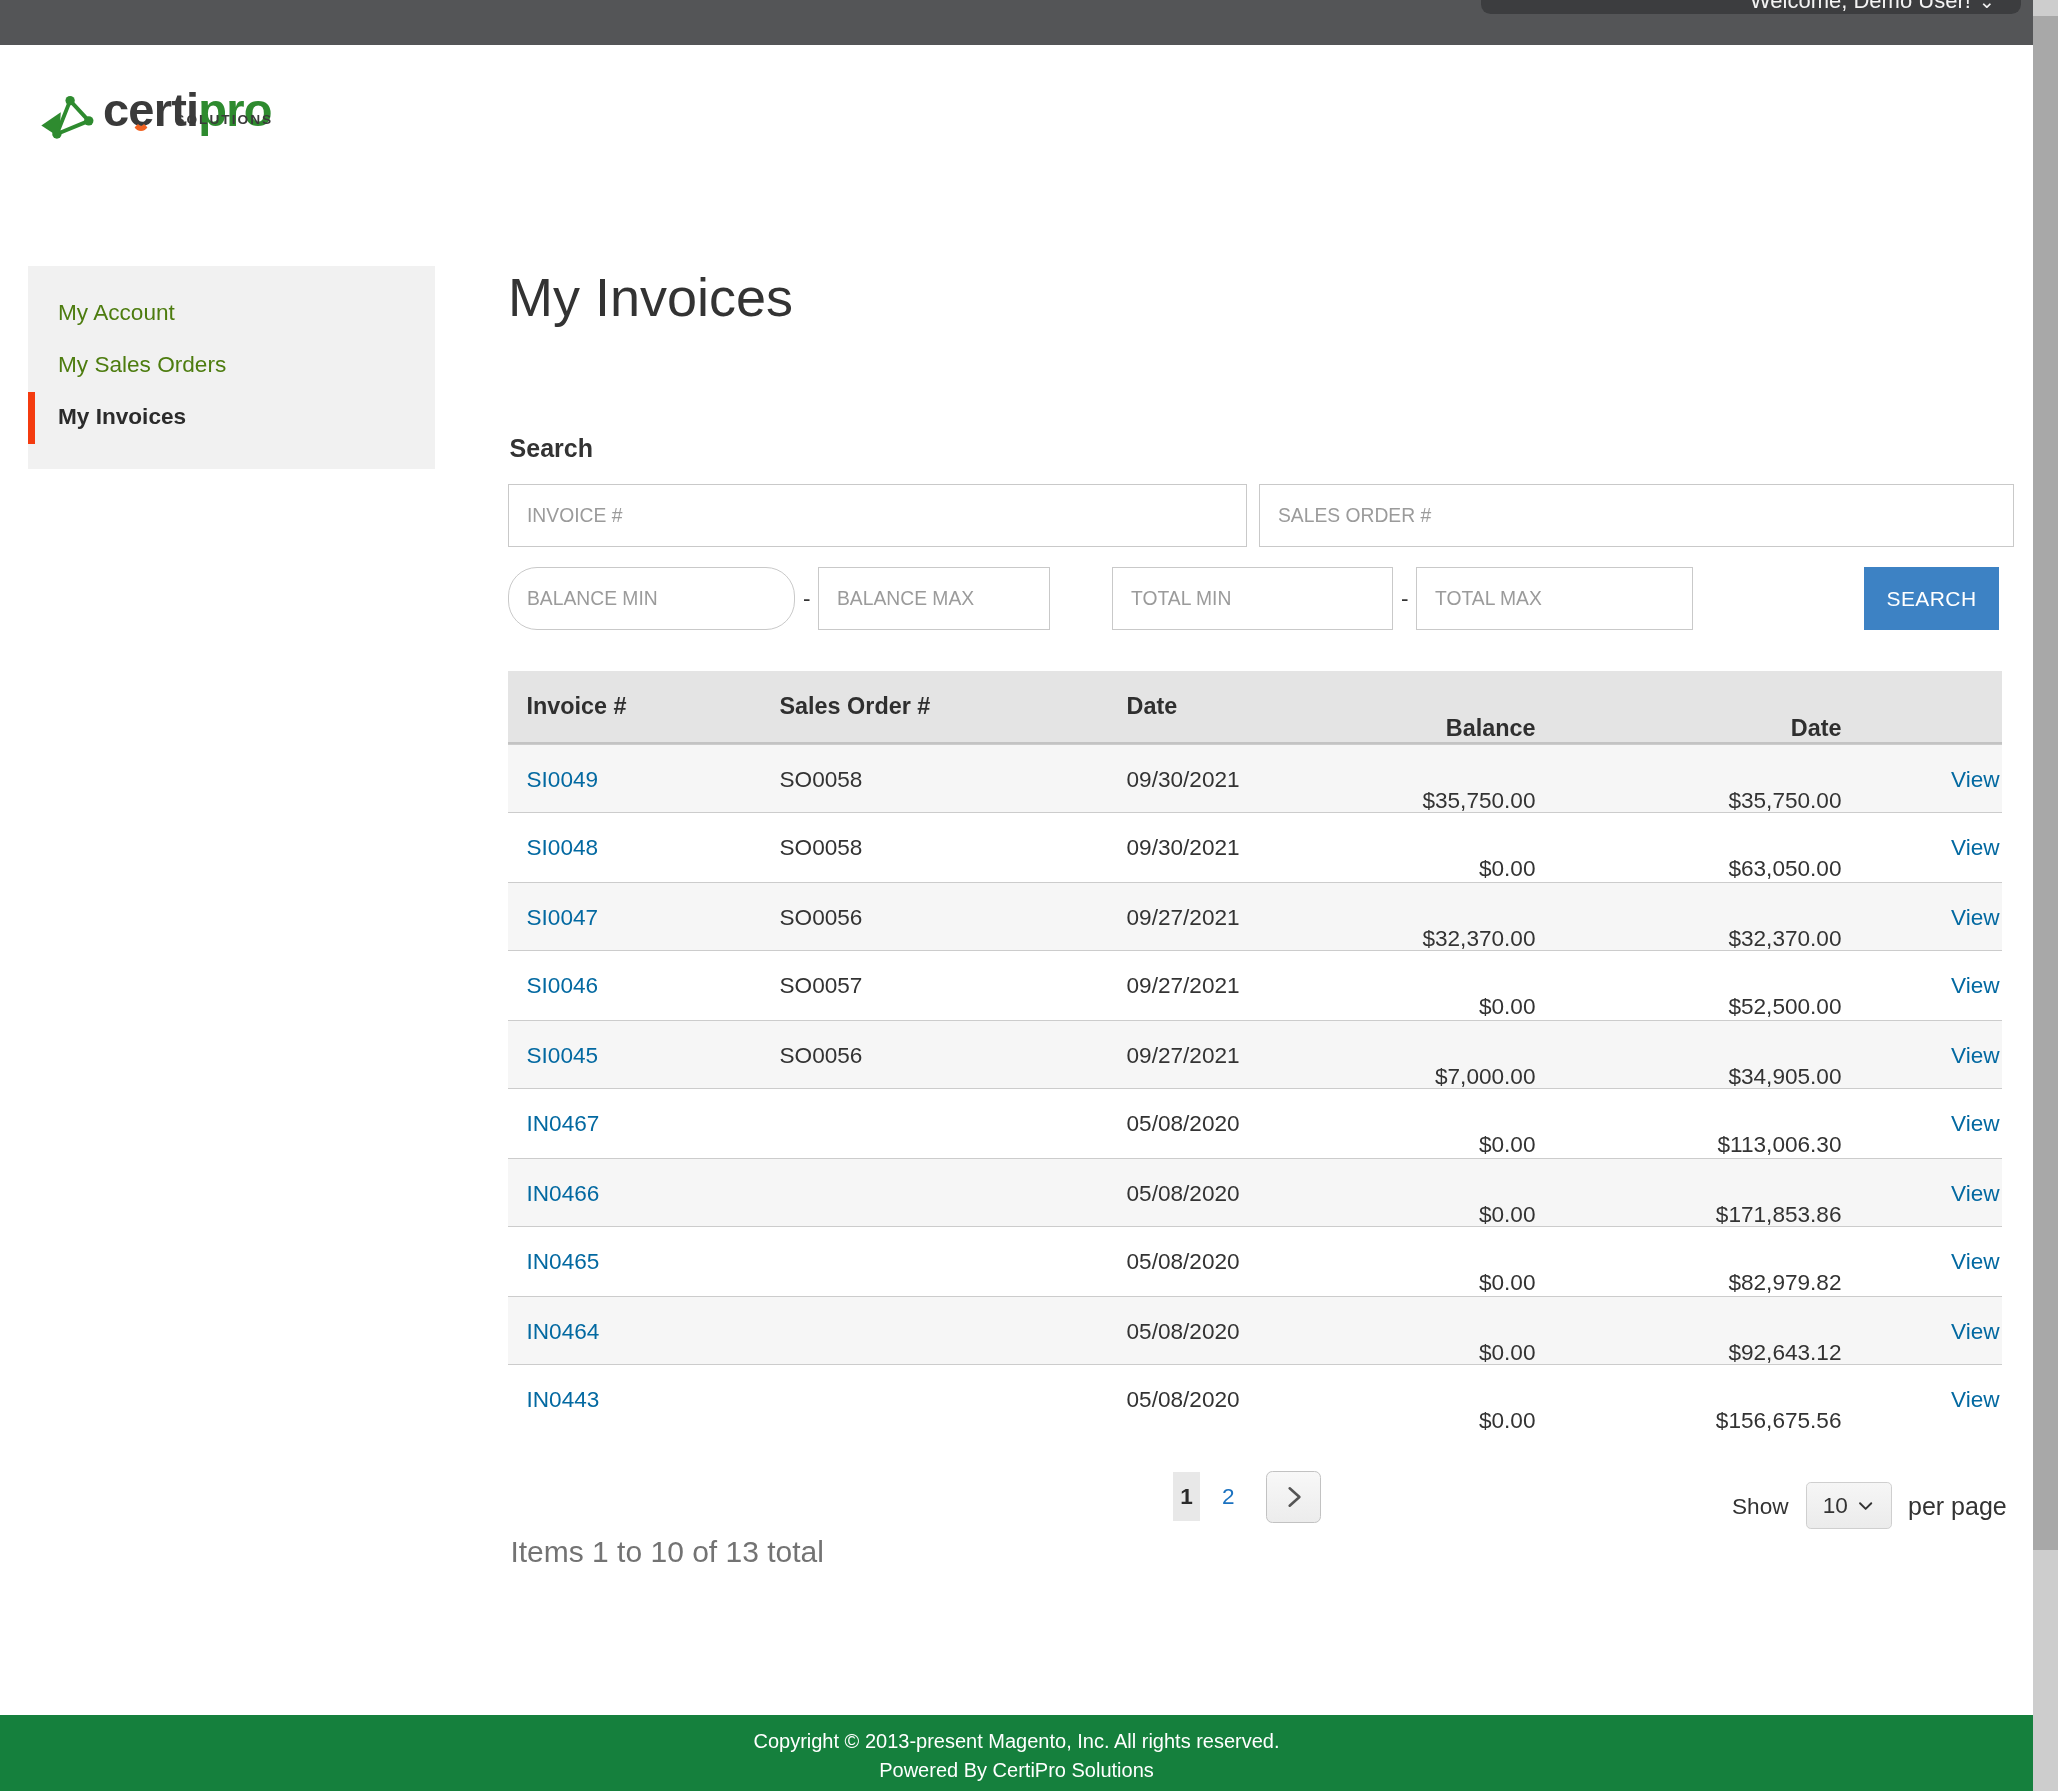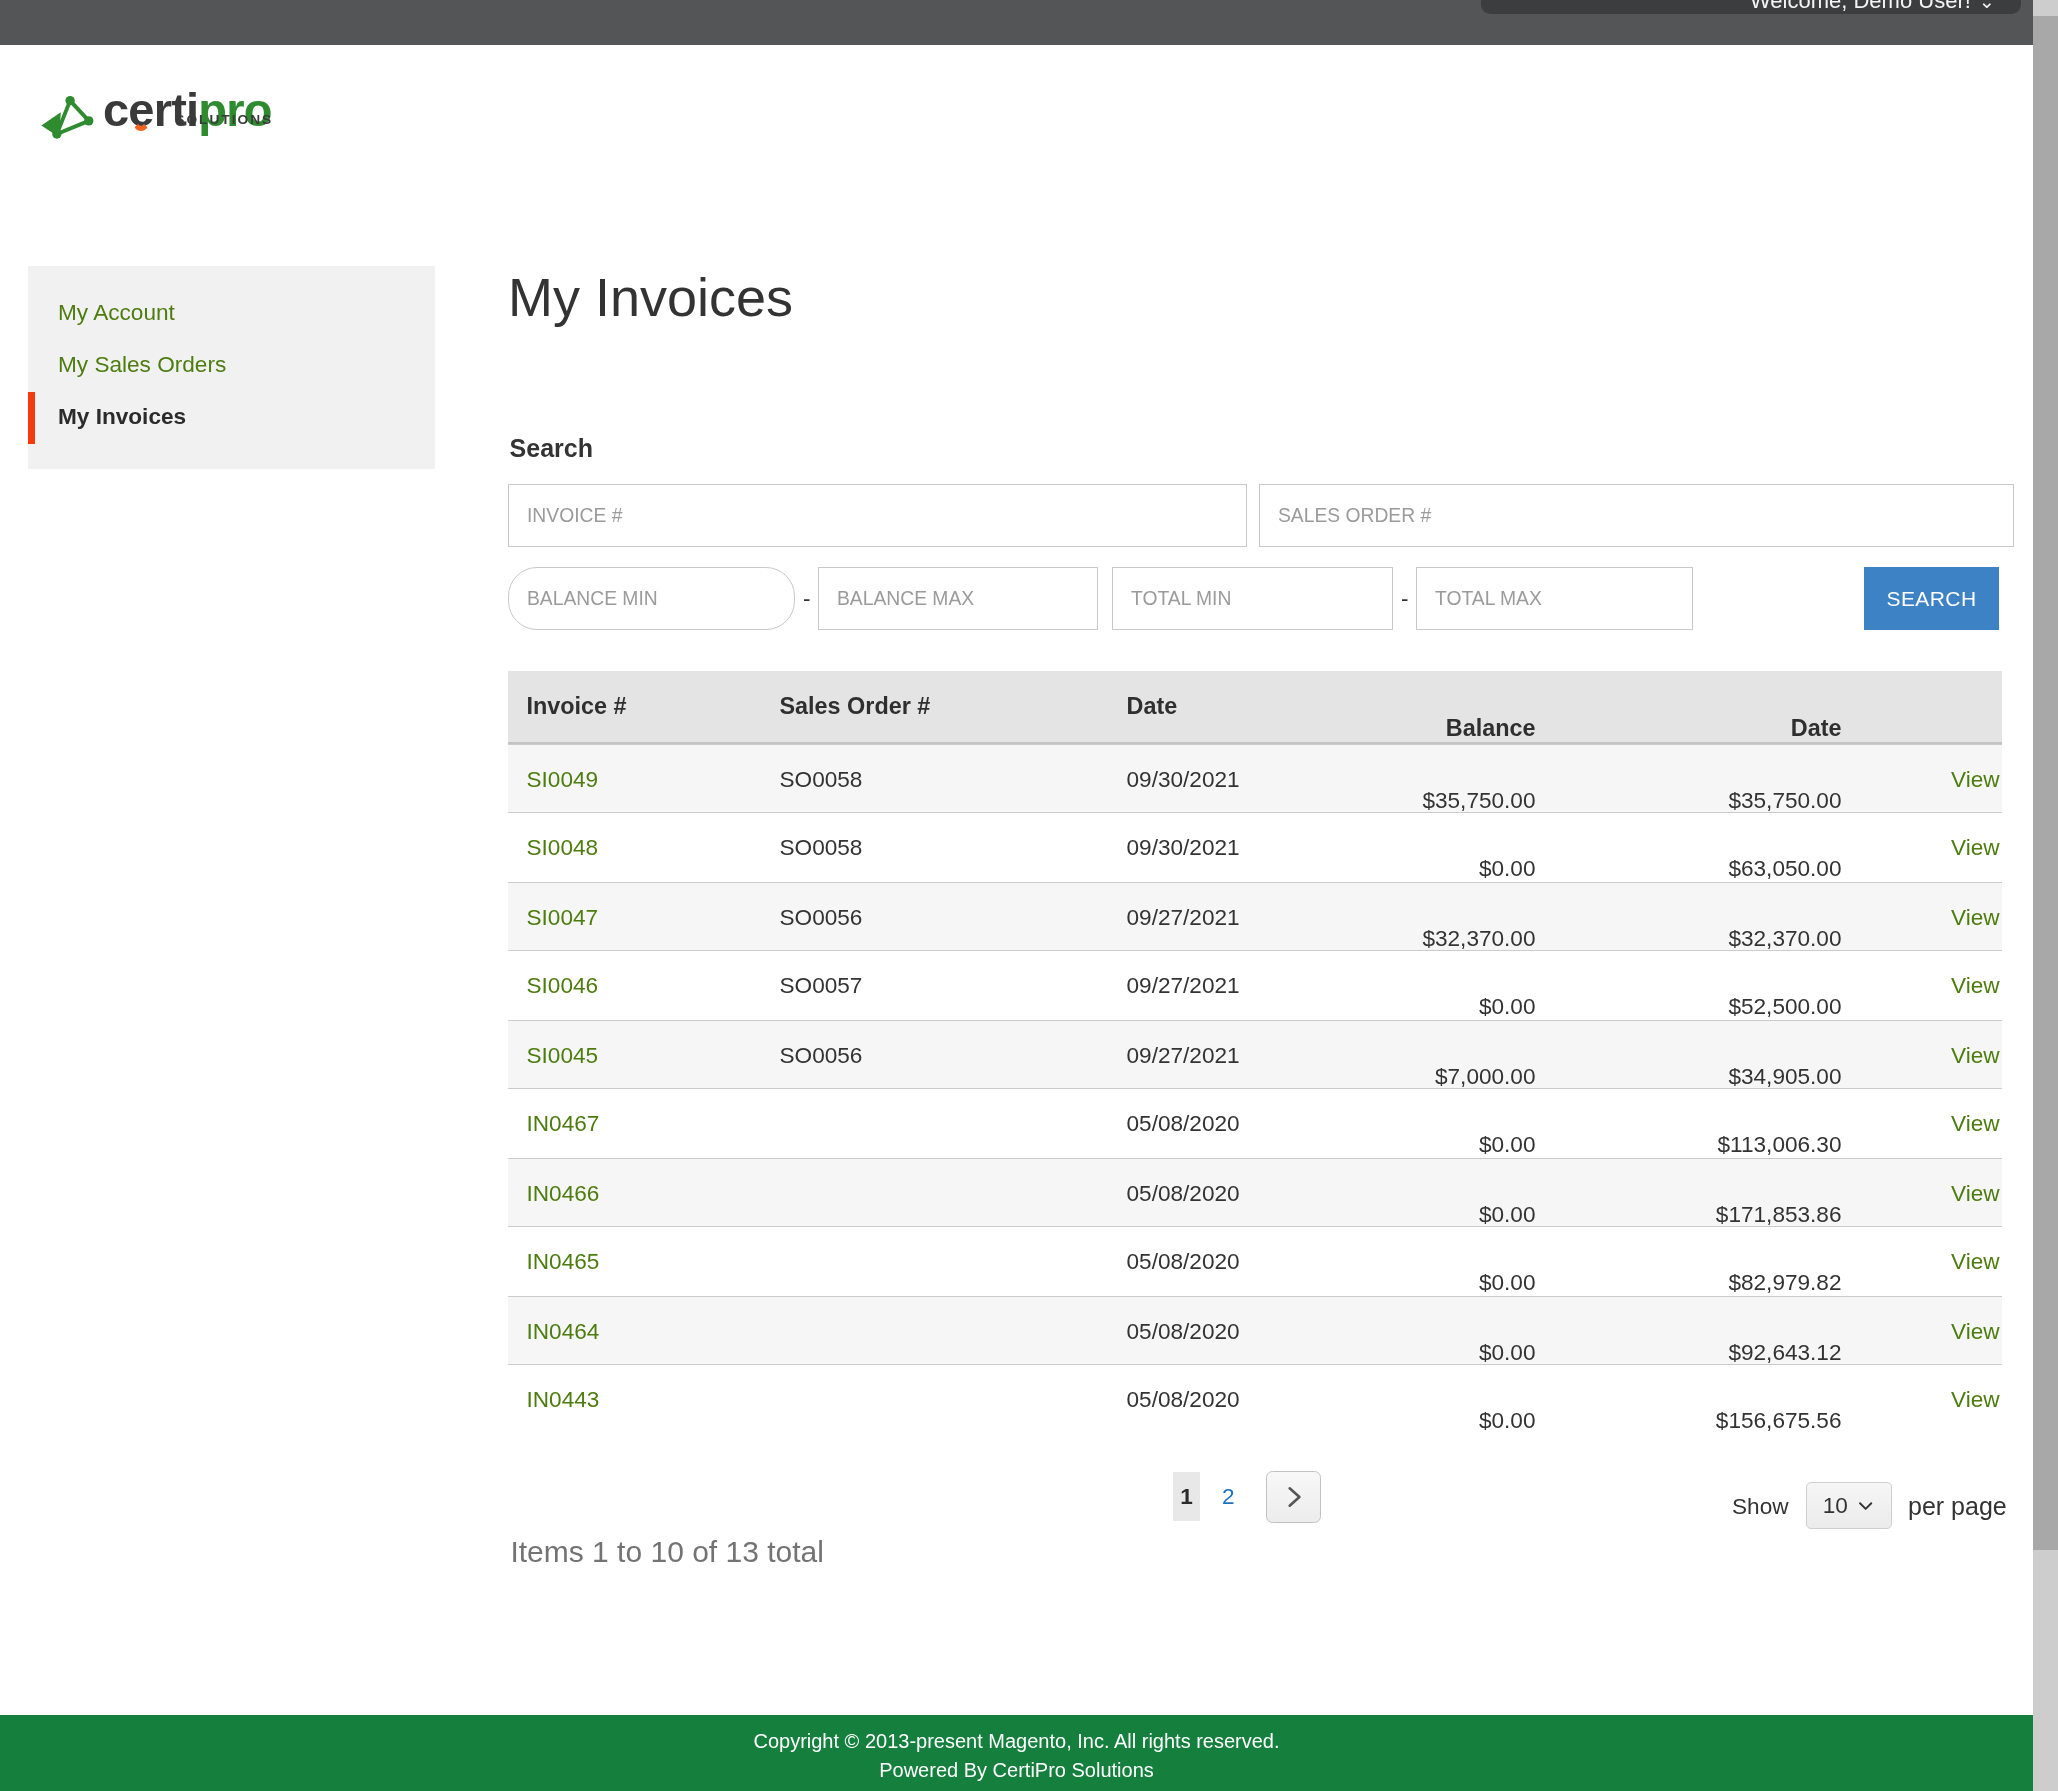--- a/index.html
+++ b/index.html
@@ -35,39 +35,39 @@
   .main { position:absolute; left:508px; top:0; width:1506px; height:1596px; }
   .page-title { position:absolute; left:0; top:266px; font-size:54px; font-weight:300; color:#333; }
   .search-heading { position:absolute; left:1.6px; top:434px; font-size:25px; font-weight:700; color:#333; }
 
   .inp { position:absolute; height:63px; border:1.6px solid #c9c9c9; background:#fff; font-family:"Liberation Sans",sans-serif;
          font-size:19.3px; color:#575757; padding:0 18px; outline:none; }
   .inp::placeholder { color:#9b9b9b; opacity:1; }
   .i-invoice { left:0; top:484px; width:739px; }
   .i-so      { left:751px; top:484px; width:755px; }
   .i-bmin    { left:0; top:567px; width:287px;border-radius:29px; }
-  .i-bmax    { left:310px; top:567px; width:280px; }
+  .i-bmax    { left:310px; top:567px; width:232px; }
   .i-tmin    { left:604px; top:567px; width:281px; }
   .i-tmax    { left:908px; top:567px; width:277px; }
   .dash { position:absolute; top:586px; font-size:22.6px; color:#333; }
   .dash-1 { left:295px; }
   .dash-2 { left:893px; }
   .search-btn { position:absolute; left:1356px; top:567px; width:135px; height:63px; background:#3d82c4; color:#fff;
     border:none; font-family:"Liberation Sans",sans-serif; font-size:21px; letter-spacing:0.4px; cursor:pointer; }
 
   
   .table { position:absolute; left:0; top:671px; width:1494px; }
   .t-head, .t-row { display:grid; grid-template-columns:253px 347px 203px 206px 306px 1fr;
     padding-left:18.5px; padding-right:2.4px; align-items:center; }
   .t-head { height:73px; background:#e4e4e4; border-bottom:2.4px solid #c3c3c3; font-size:23.4px; font-weight:700; color:#2f2f2f; }
   .t-row { height:69px; font-size:22.6px; color:#333; }
   .t-row:nth-child(even) { background:#f6f6f6; border-top:1.6px solid #cccccc; border-bottom:1.6px solid #cccccc; }
   .c-bal, .c-tot { text-align:right;margin-top:43px; }
   .c-view { text-align:right; }
-  a.lnk { color:#4d7c0f; text-decoration:none; cursor:pointer; }
+  a.lnk { color:#0369a1; text-decoration:none; cursor:pointer; }
 
   
   .pager-summary { position:absolute; left:2.4px; top:1488px; font-size:30px; color:#737373;margin-top:47px; }
   .page-current { position:absolute; left:665px; top:1472px; width:27px; height:49px; background:#e8e8e8;
     font-size:22.6px; font-weight:700; color:#2b2b2b; text-align:center; line-height:49px; }
   .page-next-num { position:absolute; left:714px; top:1472px; height:49px; line-height:49px; font-size:22.6px; color:#1b72c0; cursor:pointer; }
   .next-btn { position:absolute; left:758px; top:1471px; width:55px; height:52px; border:1.6px solid #c2c2c2; border-radius:6.4px;
     background:linear-gradient(#f8f8f8,#ececec); display:flex; align-items:center; justify-content:center; cursor:pointer; }
 
   .show-label { position:absolute; left:1224px; top:1483px; height:47px; line-height:47px; font-size:22.6px; color:#333; }

